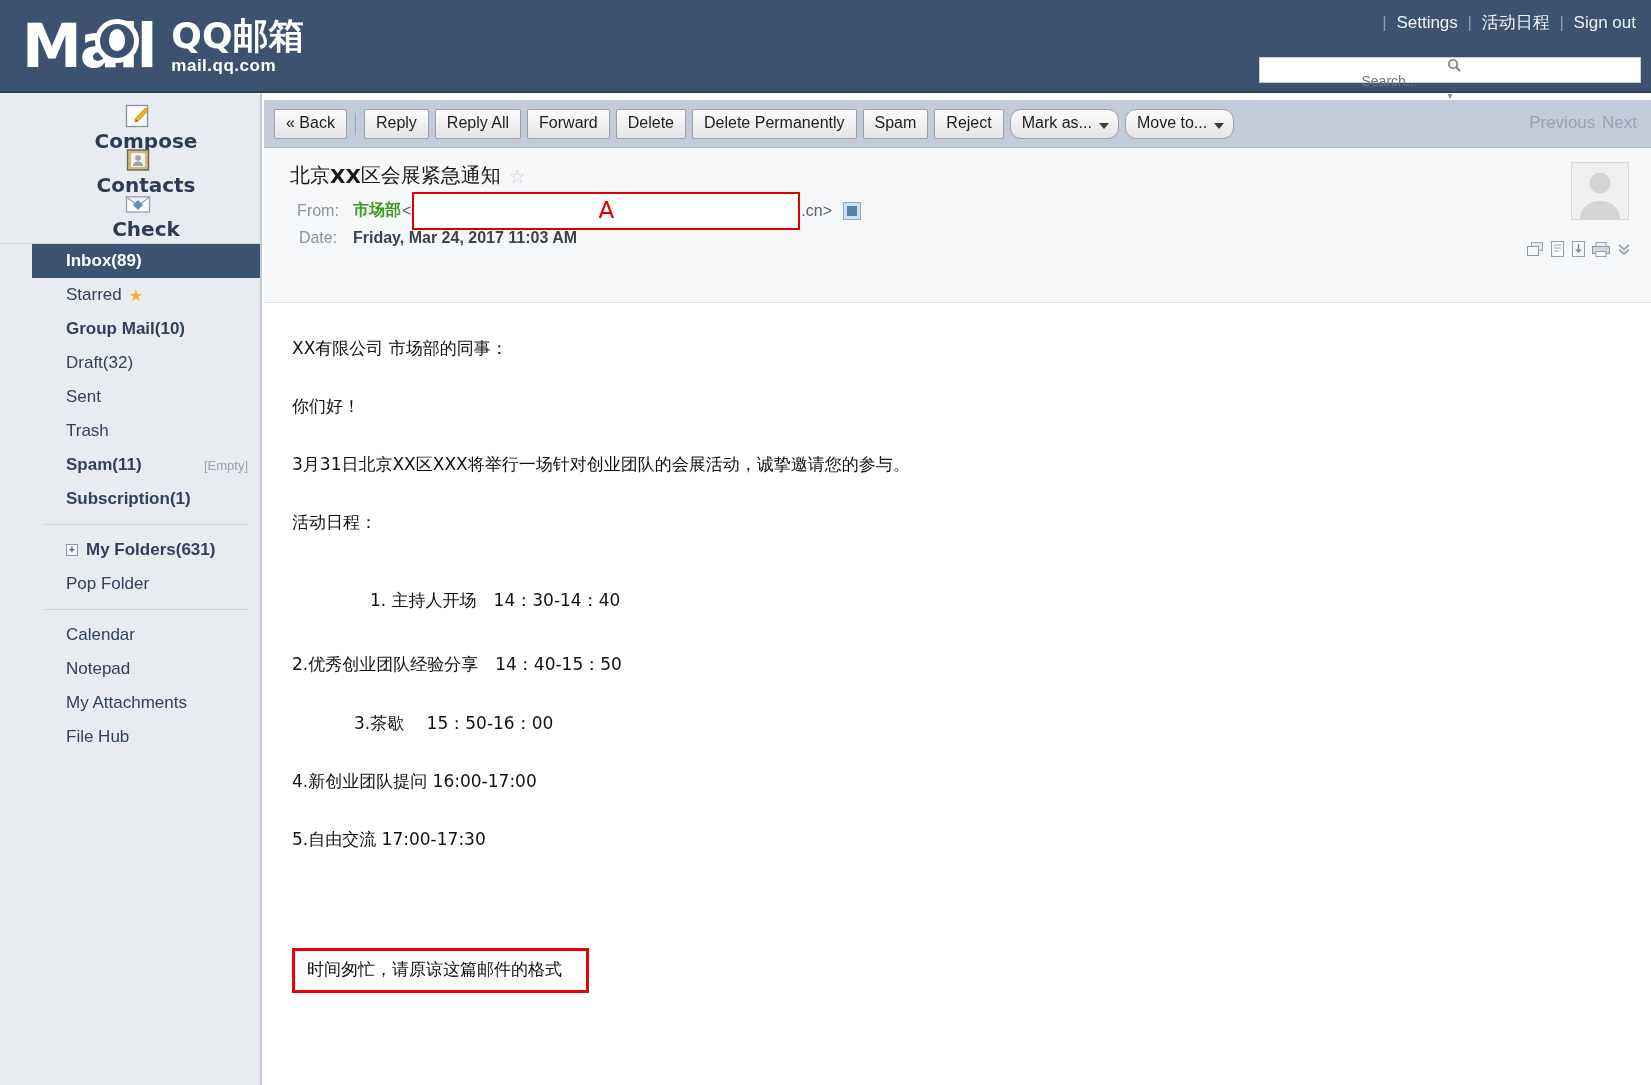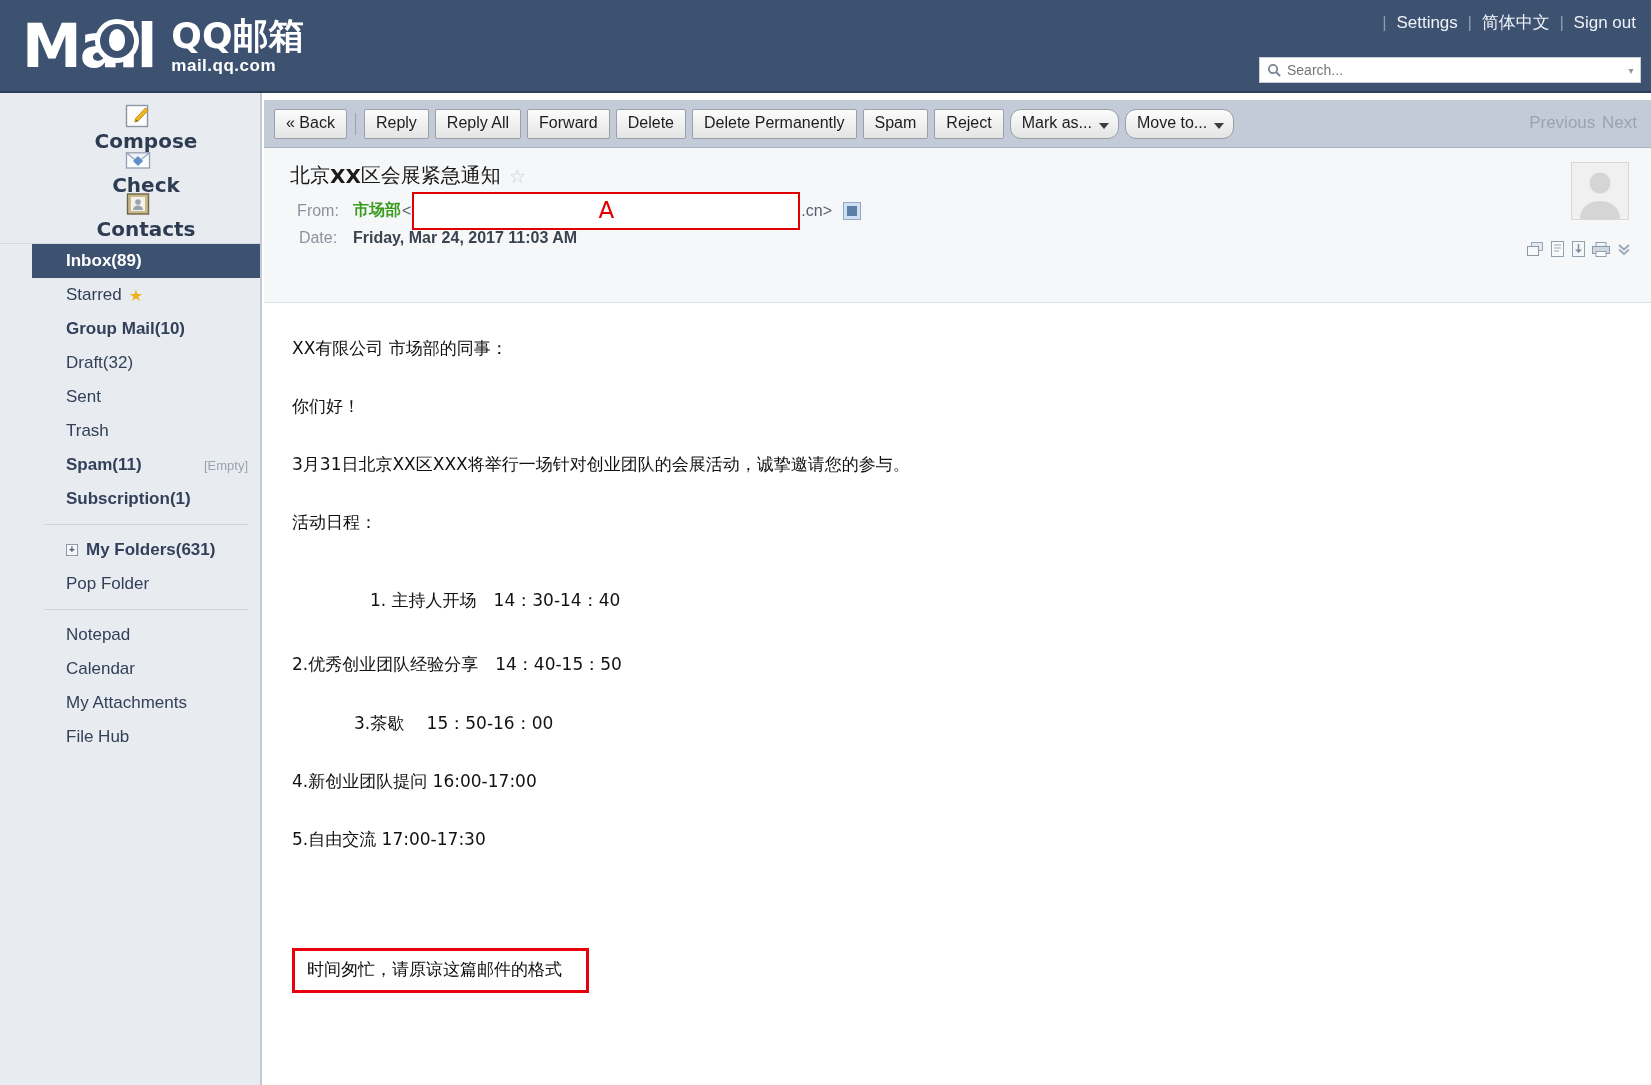--- a/index.html
+++ b/index.html
@@ -55,21 +55,21 @@
   }
   .toplinks a {
     color: #eef2f7; text-decoration: none; padding: 0 3px;
   }
   .toplinks span.sep { color: #8d9cb3; padding: 0 2px; }
 
   .searchbox {
     position: absolute; right: 10px; top: 57px;
     width: 382px; height: 26px;
     background: #ffffff; border: 1px solid #c8cdd6;
-    display: flex; align-items: center;
+    display: flex; align-items: center; flex-direction: column;
   }
   .search-icon { margin-left: 7px; width: 14px; height: 14px; flex: 0 0 auto; }
   .search-input {
     flex: 1 1 auto; border: none; outline: none;
     font-size: 14px; color: #777; padding-left: 6px;
     font-family: "Liberation Sans", sans-serif;
     background: transparent;
   }
   .search-caret {
     width: 18px; flex: 0 0 auto; text-align: center;
@@ -256,21 +256,21 @@
     <div class="logo-text">
       <span class="cn">QQ邮箱</span>
       <span class="url">mail.qq.com</span>
     </div>
   </div>
 
   <div class="toplinks">
     <span class="sep">|</span>
     <a href="#">Settings</a>
     <span class="sep">|</span>
-    <a href="#">简体中文</a>
+    <a href="#">活动日程</a>
     <span class="sep">|</span>
     <a href="#">Sign out</a>
   </div>
 
   <div class="searchbox">
     <span class="search-icon">
       <svg width="14" height="14" viewBox="0 0 14 14">
         <circle cx="6" cy="6" r="4.2" fill="none" stroke="#7a8494" stroke-width="1.8"></circle>
         <line x1="9" y1="9" x2="13" y2="13" stroke="#7a8494" stroke-width="2"></line>
       </svg>
@@ -289,38 +289,38 @@
           <rect x="1.5" y="2.5" width="21" height="21" fill="#fdfdfd" stroke="#8b95a5" stroke-width="1.4"></rect>
           <polygon points="10,19 13,18 23,7.5 20.5,5 10.5,15.5" fill="#f3b61c" stroke="#b3860c" stroke-width="0.9"></polygon>
           <polygon points="10,19 13,18 11.5,16.5" fill="#8a6a10"></polygon>
         </svg>
       </span>
       <span class="quick-label">Compose</span>
     </div>
     <div class="quick-item">
       <span class="qicon">
         <svg width="26" height="26" viewBox="0 0 26 26">
-          <rect x="1.5" y="6" width="23" height="15" fill="#fcfdff" stroke="#93a0b3" stroke-width="1.3"></rect>
-          <polygon points="1.5,6 13,15 24.5,6" fill="#eef3f9" stroke="#93a0b3" stroke-width="1.1"></polygon>
-          <polygon points="13,9 18,14 13,19 8,14" fill="#5d8fc4"></polygon>
-        </svg>
-      </span>
-      <span class="quick-label">Check</span>
-    </div>
-    <div class="quick-item">
-      <span class="qicon">
-        <svg width="26" height="26" viewBox="0 0 26 26">
           <rect x="2.5" y="3" width="21" height="20" fill="#c9b98c" stroke="#6e6447" stroke-width="1.4"></rect>
           <rect x="6" y="6" width="14" height="14" fill="#f4f1e8"></rect>
           <circle cx="13" cy="11" r="2.8" fill="#9aa3ad"></circle>
           <path d="M8 19c0-3 2.5-4.6 5-4.6s5 1.6 5 4.6z" fill="#9aa3ad"></path>
         </svg>
       </span>
       <span class="quick-label">Contacts</span>
     </div>
+    <div class="quick-item">
+      <span class="qicon">
+        <svg width="26" height="26" viewBox="0 0 26 26">
+          <rect x="1.5" y="6" width="23" height="15" fill="#fcfdff" stroke="#93a0b3" stroke-width="1.3"></rect>
+          <polygon points="1.5,6 13,15 24.5,6" fill="#eef3f9" stroke="#93a0b3" stroke-width="1.1"></polygon>
+          <polygon points="13,9 18,14 13,19 8,14" fill="#5d8fc4"></polygon>
+        </svg>
+      </span>
+      <span class="quick-label">Check</span>
+    </div>
   </div>
 
   <div class="folders">
     <div class="folder active bold">
       <span>Inbox(89)</span>
     </div>
     <div class="folder">
       <span>Starred</span>
       <span class="star">★</span>
     </div>
@@ -350,24 +350,24 @@
       <span class="plusbox">+</span>
       <span>My Folders(631)</span>
     </div>
     <div class="folder indent">
       <span>Pop Folder</span>
     </div>
 
     <div class="sep-line"></div>
 
     <div class="folder">
+      <span>Calendar</span>
+    </div>
+    <div class="folder">
       <span>Notepad</span>
-    </div>
-    <div class="folder">
-      <span>Calendar</span>
     </div>
     <div class="folder">
       <span>My Attachments</span>
     </div>
     <div class="folder">
       <span>File Hub</span>
     </div>
   </div>
 </div>
 

